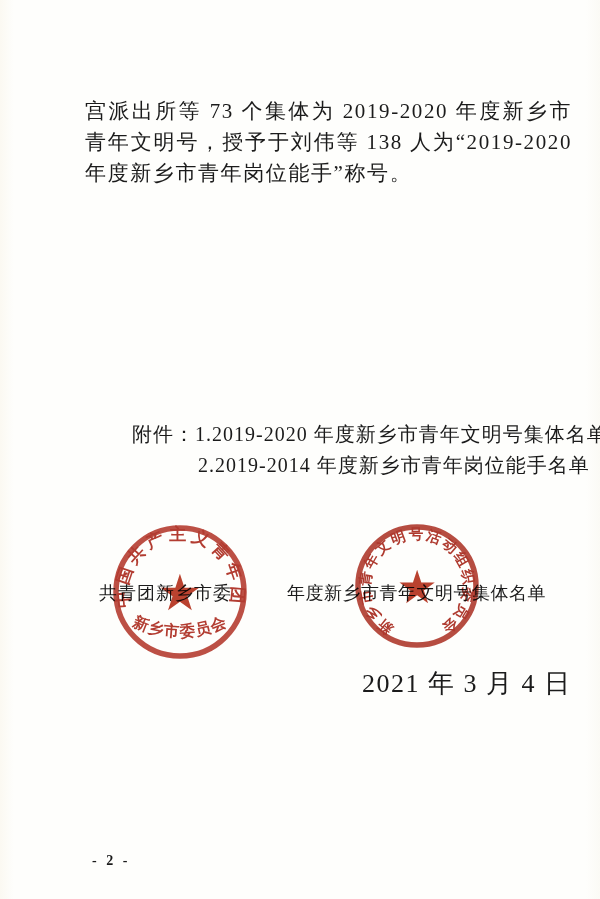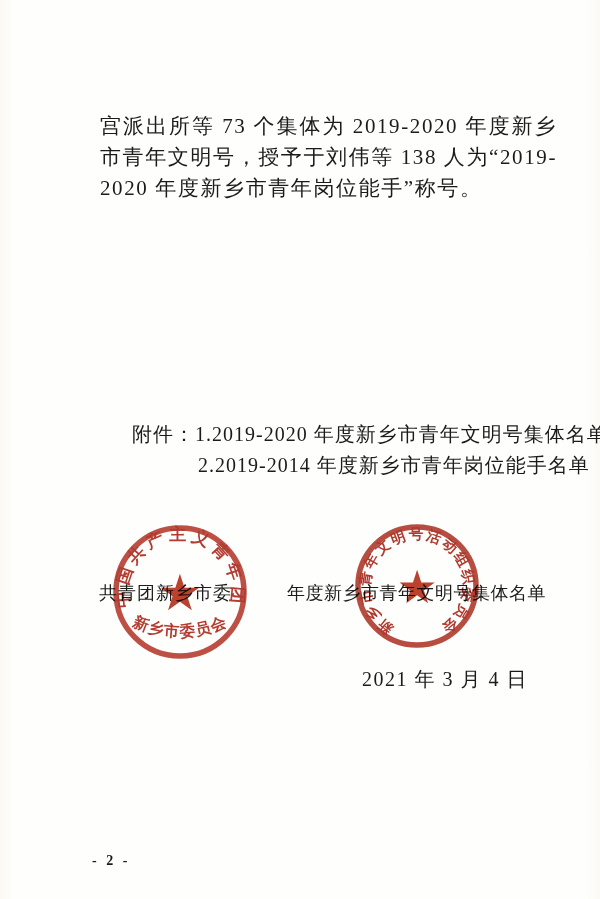--- a/index.html
+++ b/index.html
@@ -15,21 +15,21 @@
     color:#1b1b1b;
     overflow:hidden;
   }
   .body-text {
     position:absolute;
     left:84px; top:95px; width:489px;
     font-size:21px; line-height:31px;
     letter-spacing:1.6px;
     text-align:justify;
   }
-  .para { margin:16px; }
+  .para { margin:1px; }
   .para.indent { text-indent:44px; }
   .attachments {
     position:absolute;
     left:132px; top:419px;
     font-size:20px; line-height:31px;
     letter-spacing:1px;
   }
   .att-line { white-space:nowrap; }
   .att-line2 { padding-left:66px; }
   .sig-name {
@@ -44,21 +44,21 @@
     position:absolute;
     z-index:2;
     mix-blend-mode:multiply;
     opacity:0.92;
   }
   .stamp-left  { left:110px; top:521px; }
   .stamp-right { left:352px; top:520px; }
   .date-line {
     position:absolute;
     left:362px; top:666px;
-    font-size:20px; letter-spacing:1.5px;
+    font-size:26px; letter-spacing:1.5px;
     white-space:nowrap;
   }
   .page-number {
     position:absolute;
     left:92px; top:853px;
     font-size:14px; letter-spacing:3px;
     font-weight:bold;
   }
   .seal-arc-text   { font-family:"Liberation Serif","DejaVu Serif",serif; font-weight:bold; }
 </style>

